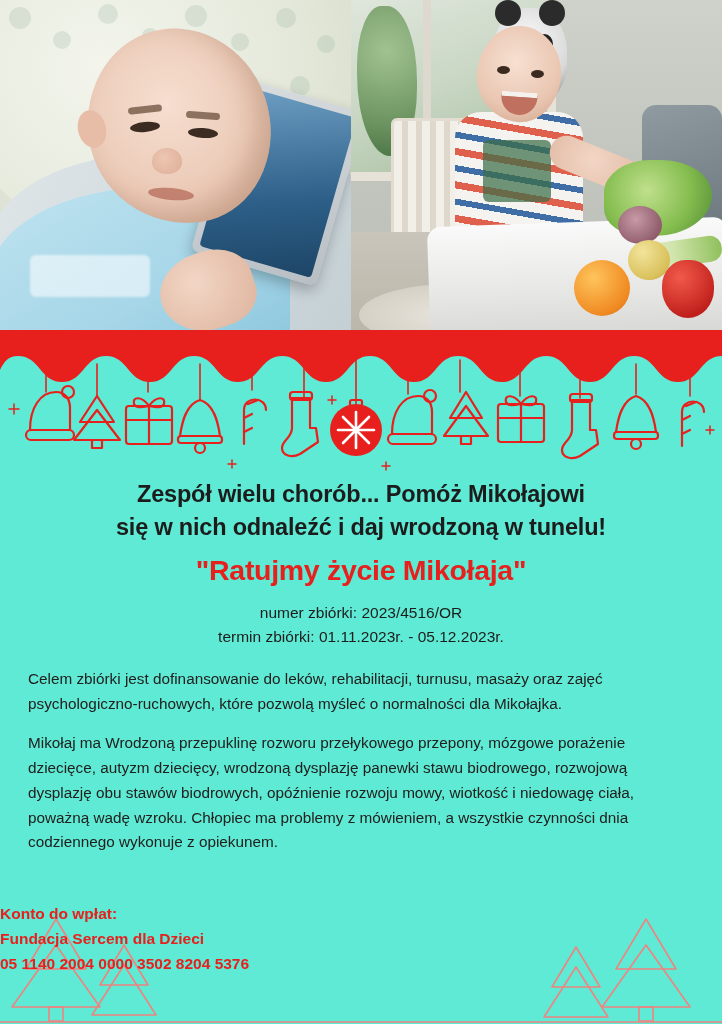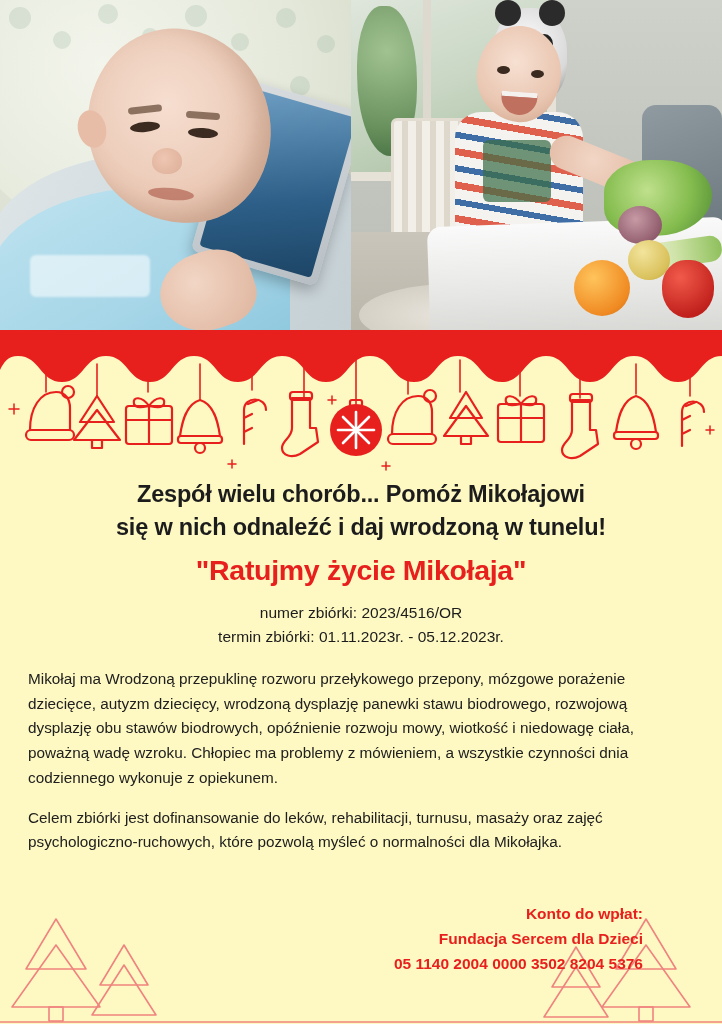--- a/index.html
+++ b/index.html
@@ -12,21 +12,21 @@
     height: 1024px;
     font-family: "Liberation Sans", sans-serif;
     overflow: hidden;
     position: relative;
   }
 
   .poster {
     width: 722px;
     height: 1024px;
     position: relative;
-    background: #fef9c3;
+    background: #5eead4;
     overflow: hidden;
   }
 
   
   .photos {
     position: absolute;
     top: 0; left: 0;
     width: 722px;
     height: 352px;
     display: flex;
@@ -328,21 +328,21 @@
     width: 722px;
     height: 135px;
   }
   .footer-bg {
     position: absolute; inset: 0;
   }
   .footer-text {
     position: absolute;
     left: 0; top: 12px;
     width: 643px;
-    text-align: right;
+    text-align: left;
     color: #e8201d;
     font-weight: bold;
     font-size: 15.5px;
     line-height: 1.62;
   }
 </style>
 </head>
 <body>
 
 <div class="poster">
@@ -557,22 +557,22 @@
     <div class="headline">
       <div>Zespół wielu chorób... Pomóż Mikołajowi</div>
       <div>się w nich odnaleźć i daj wrodzoną w tunelu!</div>
     </div>
     <div class="title-red">"Ratujmy życie Mikołaja"</div>
     <div class="meta">
       <div>numer zbiórki:  2023/4516/OR</div>
       <div>termin zbiórki: 01.11.2023r. - 05.12.2023r.</div>
     </div>
     <div class="body">
+      <p>Celem zbiórki jest dofinansowanie do leków, rehabilitacji, turnusu, masaży oraz zajęć psychologiczno-ruchowych, które pozwolą myśleć o normalności dla Mikołajka.</p>
       <p>Mikołaj ma Wrodzoną przepuklinę rozworu przełykowego przepony, mózgowe porażenie dziecięce, autyzm dziecięcy, wrodzoną dysplazję panewki stawu biodrowego, rozwojową dysplazję obu stawów biodrowych, opóźnienie rozwoju mowy, wiotkość i niedowagę ciała, poważną wadę wzroku. Chłopiec ma problemy z mówieniem, a wszystkie czynności dnia codziennego wykonuje z opiekunem.</p>
-      <p>Celem zbiórki jest dofinansowanie do leków, rehabilitacji, turnusu, masaży oraz zajęć psychologiczno-ruchowych, które pozwolą myśleć o normalności dla Mikołajka.</p>
     </div>
   </div>
 
   <div class="footer">
     <svg class="footer-bg" viewBox="0 0 722 135" preserveAspectRatio="none">
       <g stroke="#f0837f" stroke-width="1.6" fill="none" stroke-linejoin="round">
 
         <path d="M56,30 L26,80 L86,80 Z"></path>
         <path d="M56,56 L12,118 L100,118 Z"></path>
         <rect x="49" y="118" width="14" height="14"></rect>

